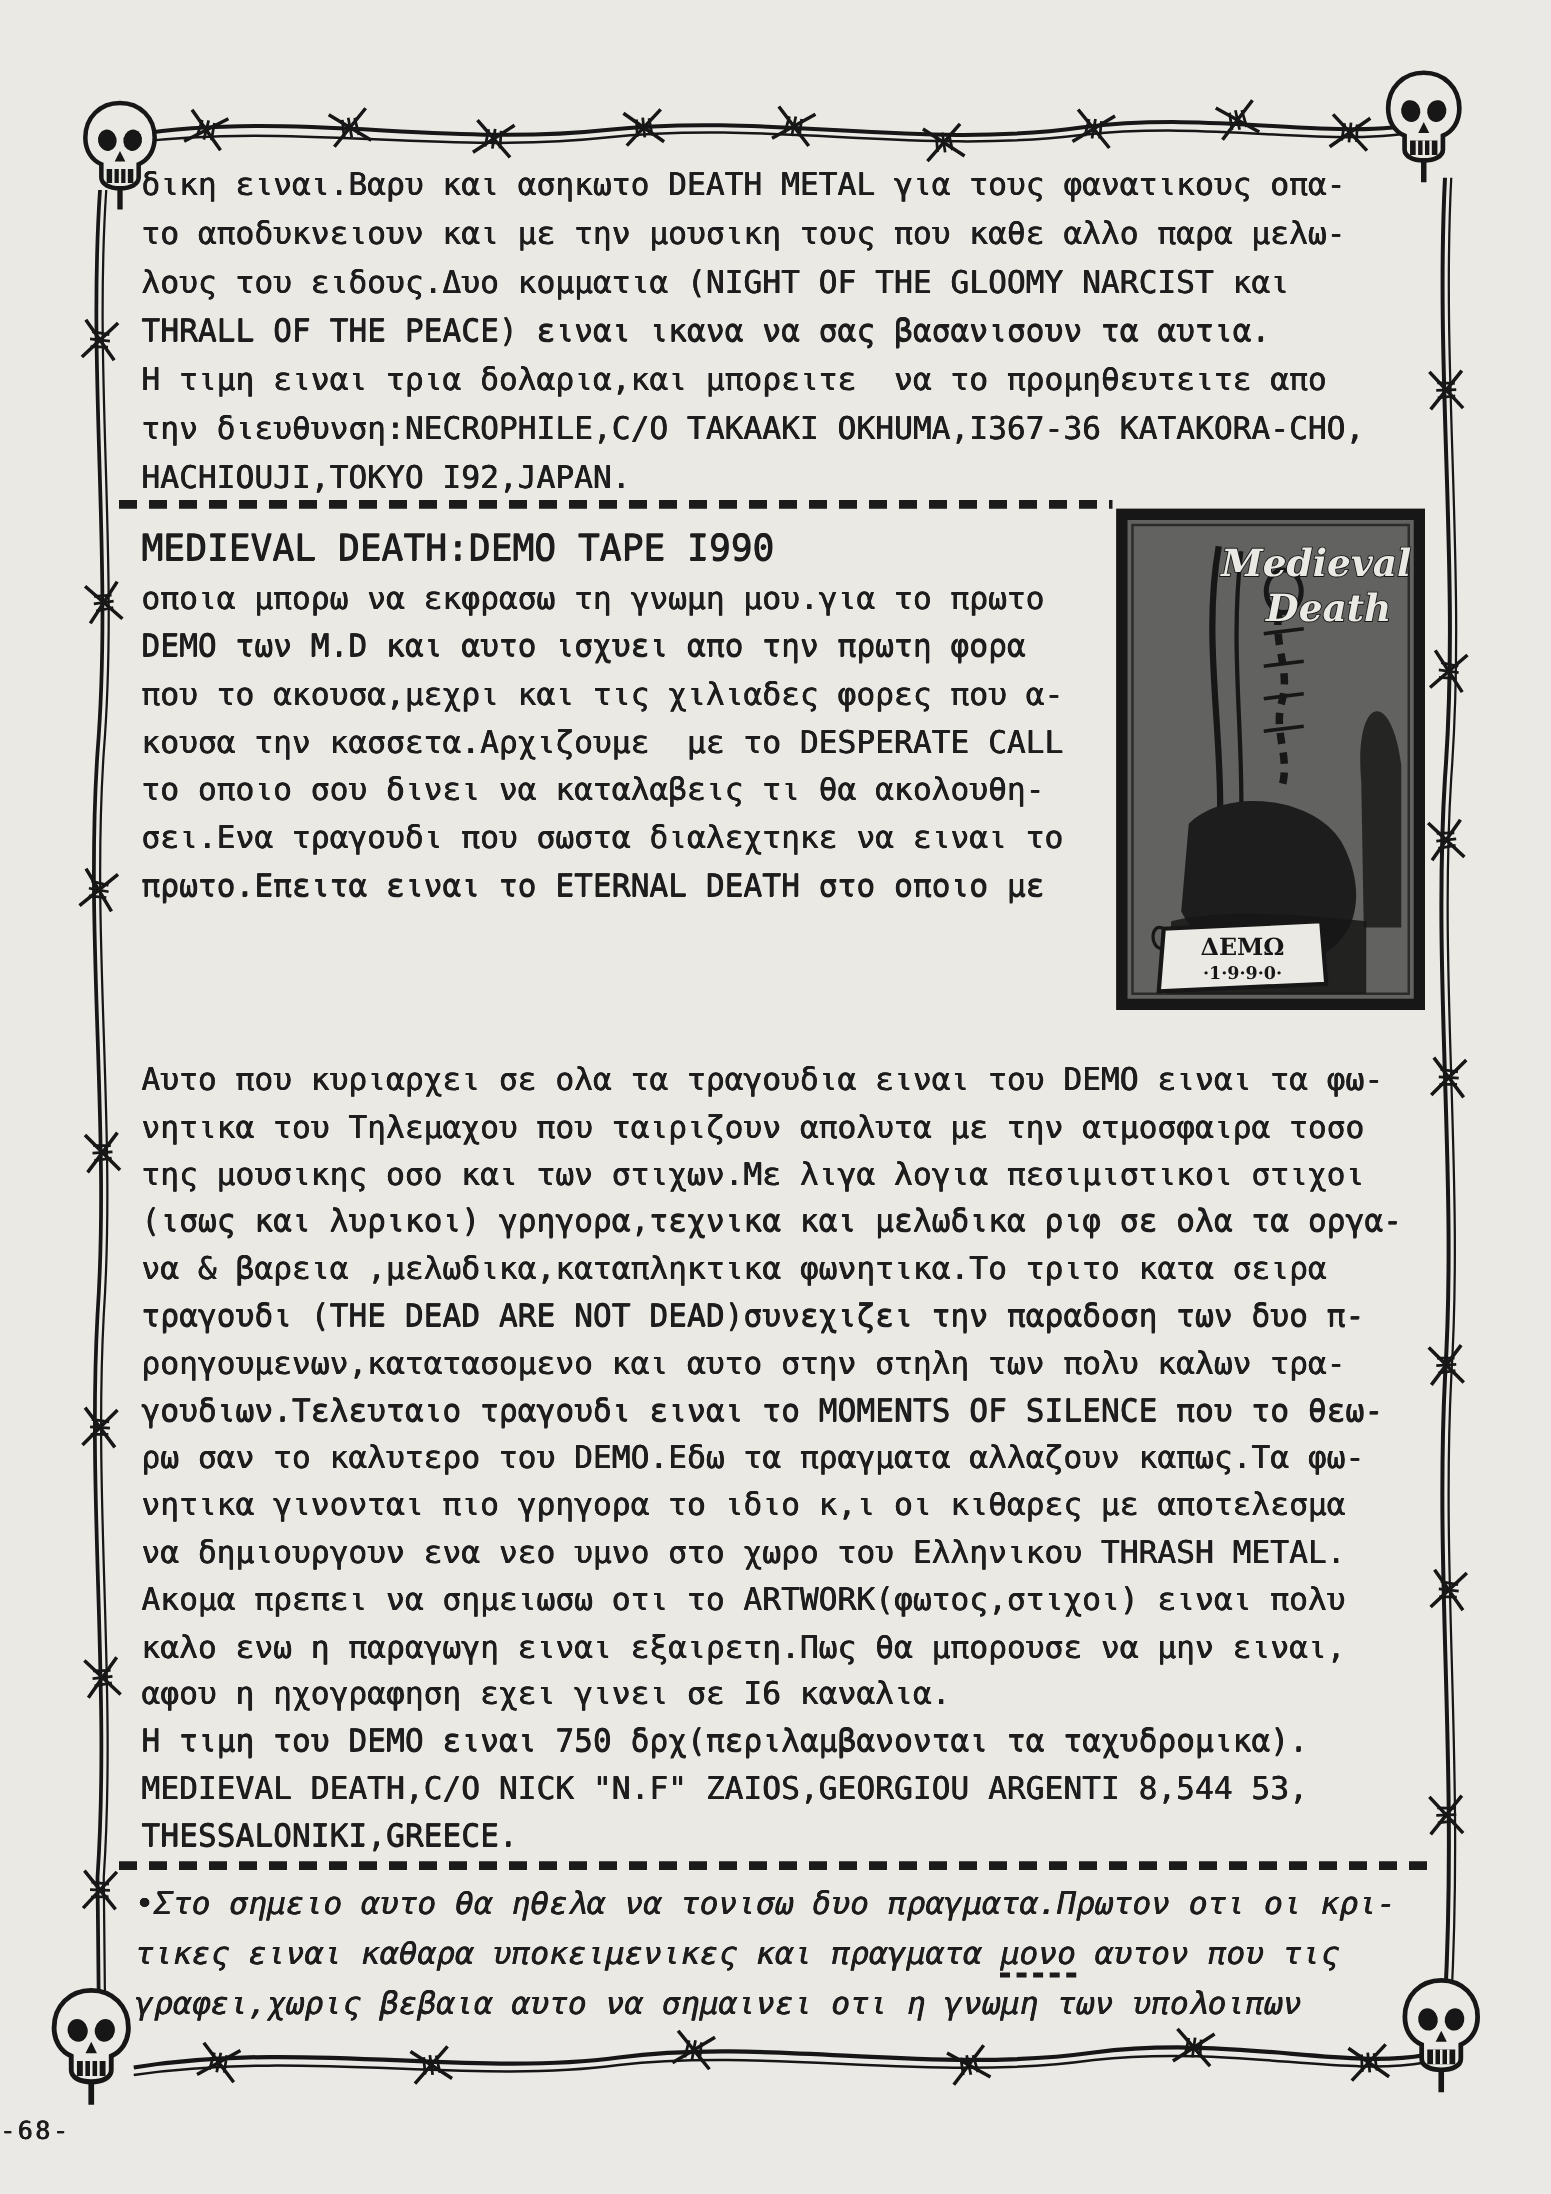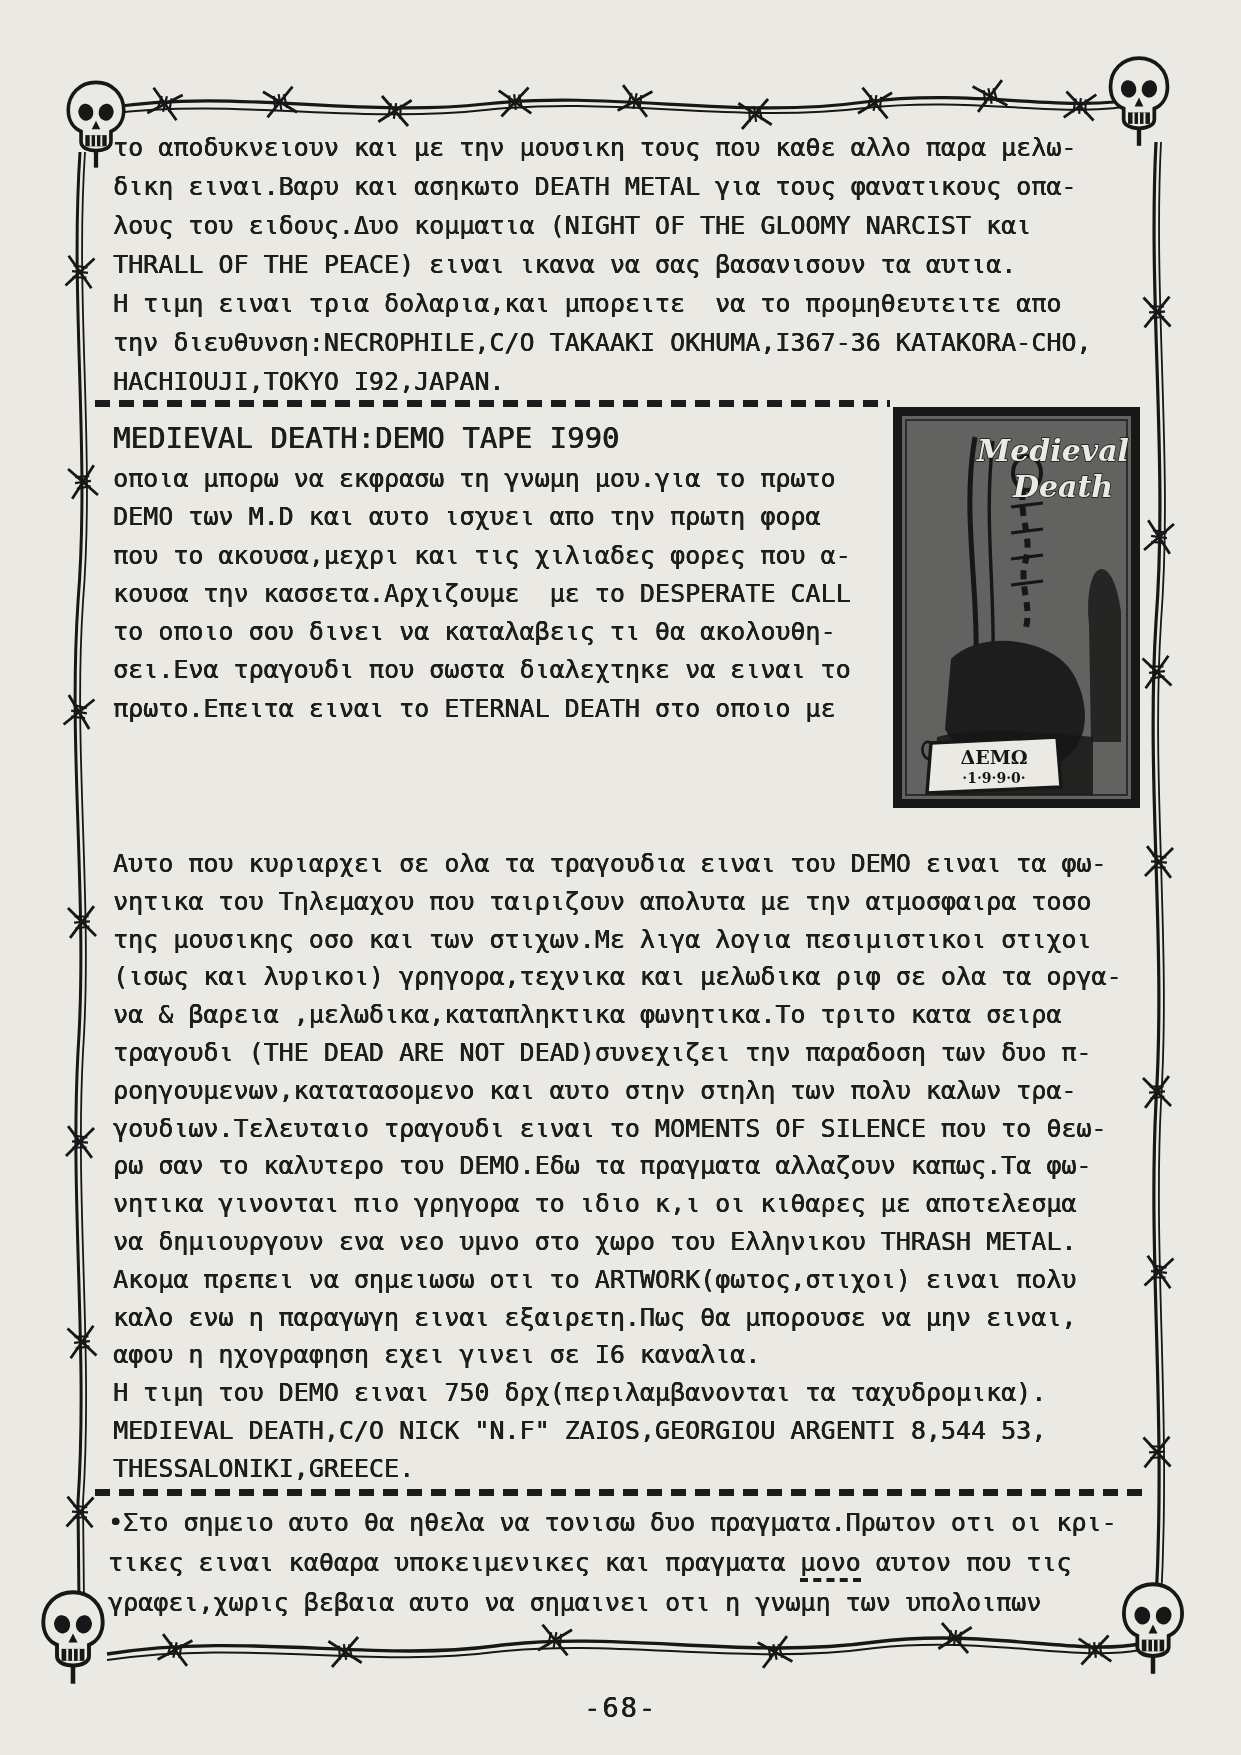--- a/index.html
+++ b/index.html
@@ -9,30 +9,30 @@
     font-family:"DejaVu Sans Mono","Liberation Mono",monospace;
   }
   .tblock{position:absolute;}
   .line{
     display:block;white-space:pre;font-size:25px;
     text-shadow:0.45px 0 currentColor, 0 0.3px currentColor;
   }
   .sec-a .line{line-height:39px;height:39px;}
   .sec-col .line{line-height:38.3px;height:38.3px;}
   .sec-full .line{line-height:37.8px;height:37.8px;}
-  .sec-foot .line{line-height:40px;height:40px;}
+  .sec-foot .line{line-height:40px;height:40px;font-style:italic;}
   .heading{position:absolute;left:113px;top:421px;font-size:29px;white-space:pre;
     text-shadow:0.6px 0 currentColor, 0 0.4px currentColor;}
   .divider{
     position:absolute;height:7px;
     background:repeating-linear-gradient(90deg,#171717 0 15px,transparent 15px 24px);
   }
   .u-dashed{border-bottom:4px dashed #171717;padding-bottom:1px;}
-  .pagenum{position:absolute;left:0;right:0;top:1692px;text-align:center;
-    font-size:27px;letter-spacing:2px;
+  .pagenum{position:absolute;left:0;right:0;top:1692px;
+    font-size:20px;letter-spacing:2px;
     text-shadow:0.6px 0 currentColor, 0 0.4px currentColor;}
   .deco{position:absolute;pointer-events:none;}
   svg text{font-family:"DejaVu Serif","Liberation Serif",serif;}
 </style>
 </head>
 <body>
 
 <div class="page">
 
   <svg width="0" height="0" style="position:absolute" aria-hidden="true">
@@ -118,22 +118,22 @@
     </svg>
   <svg class="deco" style="left:38px;top:1590px" width="70" height="96" viewBox="0 0 60 84">
       <use href="#skull-sym"></use>
     </svg>
   <svg class="deco" style="left:1118px;top:1582px" width="70" height="94" viewBox="0 0 60 84">
       <use href="#skull-sym"></use>
     </svg>
 
   <div class="tblock sec-a" style="left:113px;top:128px">
 
-  <span class="line">το αποδυκνειουν και με την μουσικη τους που καθε αλλο παρα μελω-</span>
-      <span class="line">δικη ειναι.Βαρυ και ασηκωτο DEATH METAL για τους φανατικους οπα-</span>
+  <span class="line">δικη ειναι.Βαρυ και ασηκωτο DEATH METAL για τους φανατικους οπα-</span>
+      <span class="line">το αποδυκνειουν και με την μουσικη τους που καθε αλλο παρα μελω-</span>
       <span class="line">λους του ειδους.Δυο κομματια (NIGHT OF THE GLOOMY NARCIST και</span>
       <span class="line">THRALL OF THE PEACE) ειναι ικανα να σας βασανισουν τα αυτια.</span>
       <span class="line">Η τιμη ειναι τρια δολαρια,και μπορειτε  να το προμηθευτειτε απο</span>
       <span class="line">την διευθυνση:NECROPHILE,C/O TAKAAKI OKHUMA,I367-36 KATAKORA-CHO,</span>
       <span class="line">HACHIOUJI,TOKYO I92,JAPAN.</span>
     </div>
 
   <div class="divider" style="left:95px;top:400px;width:795px"></div>
 
   <div class="heading">MEDIEVAL DEATH:DEMO TAPE I990</div>

